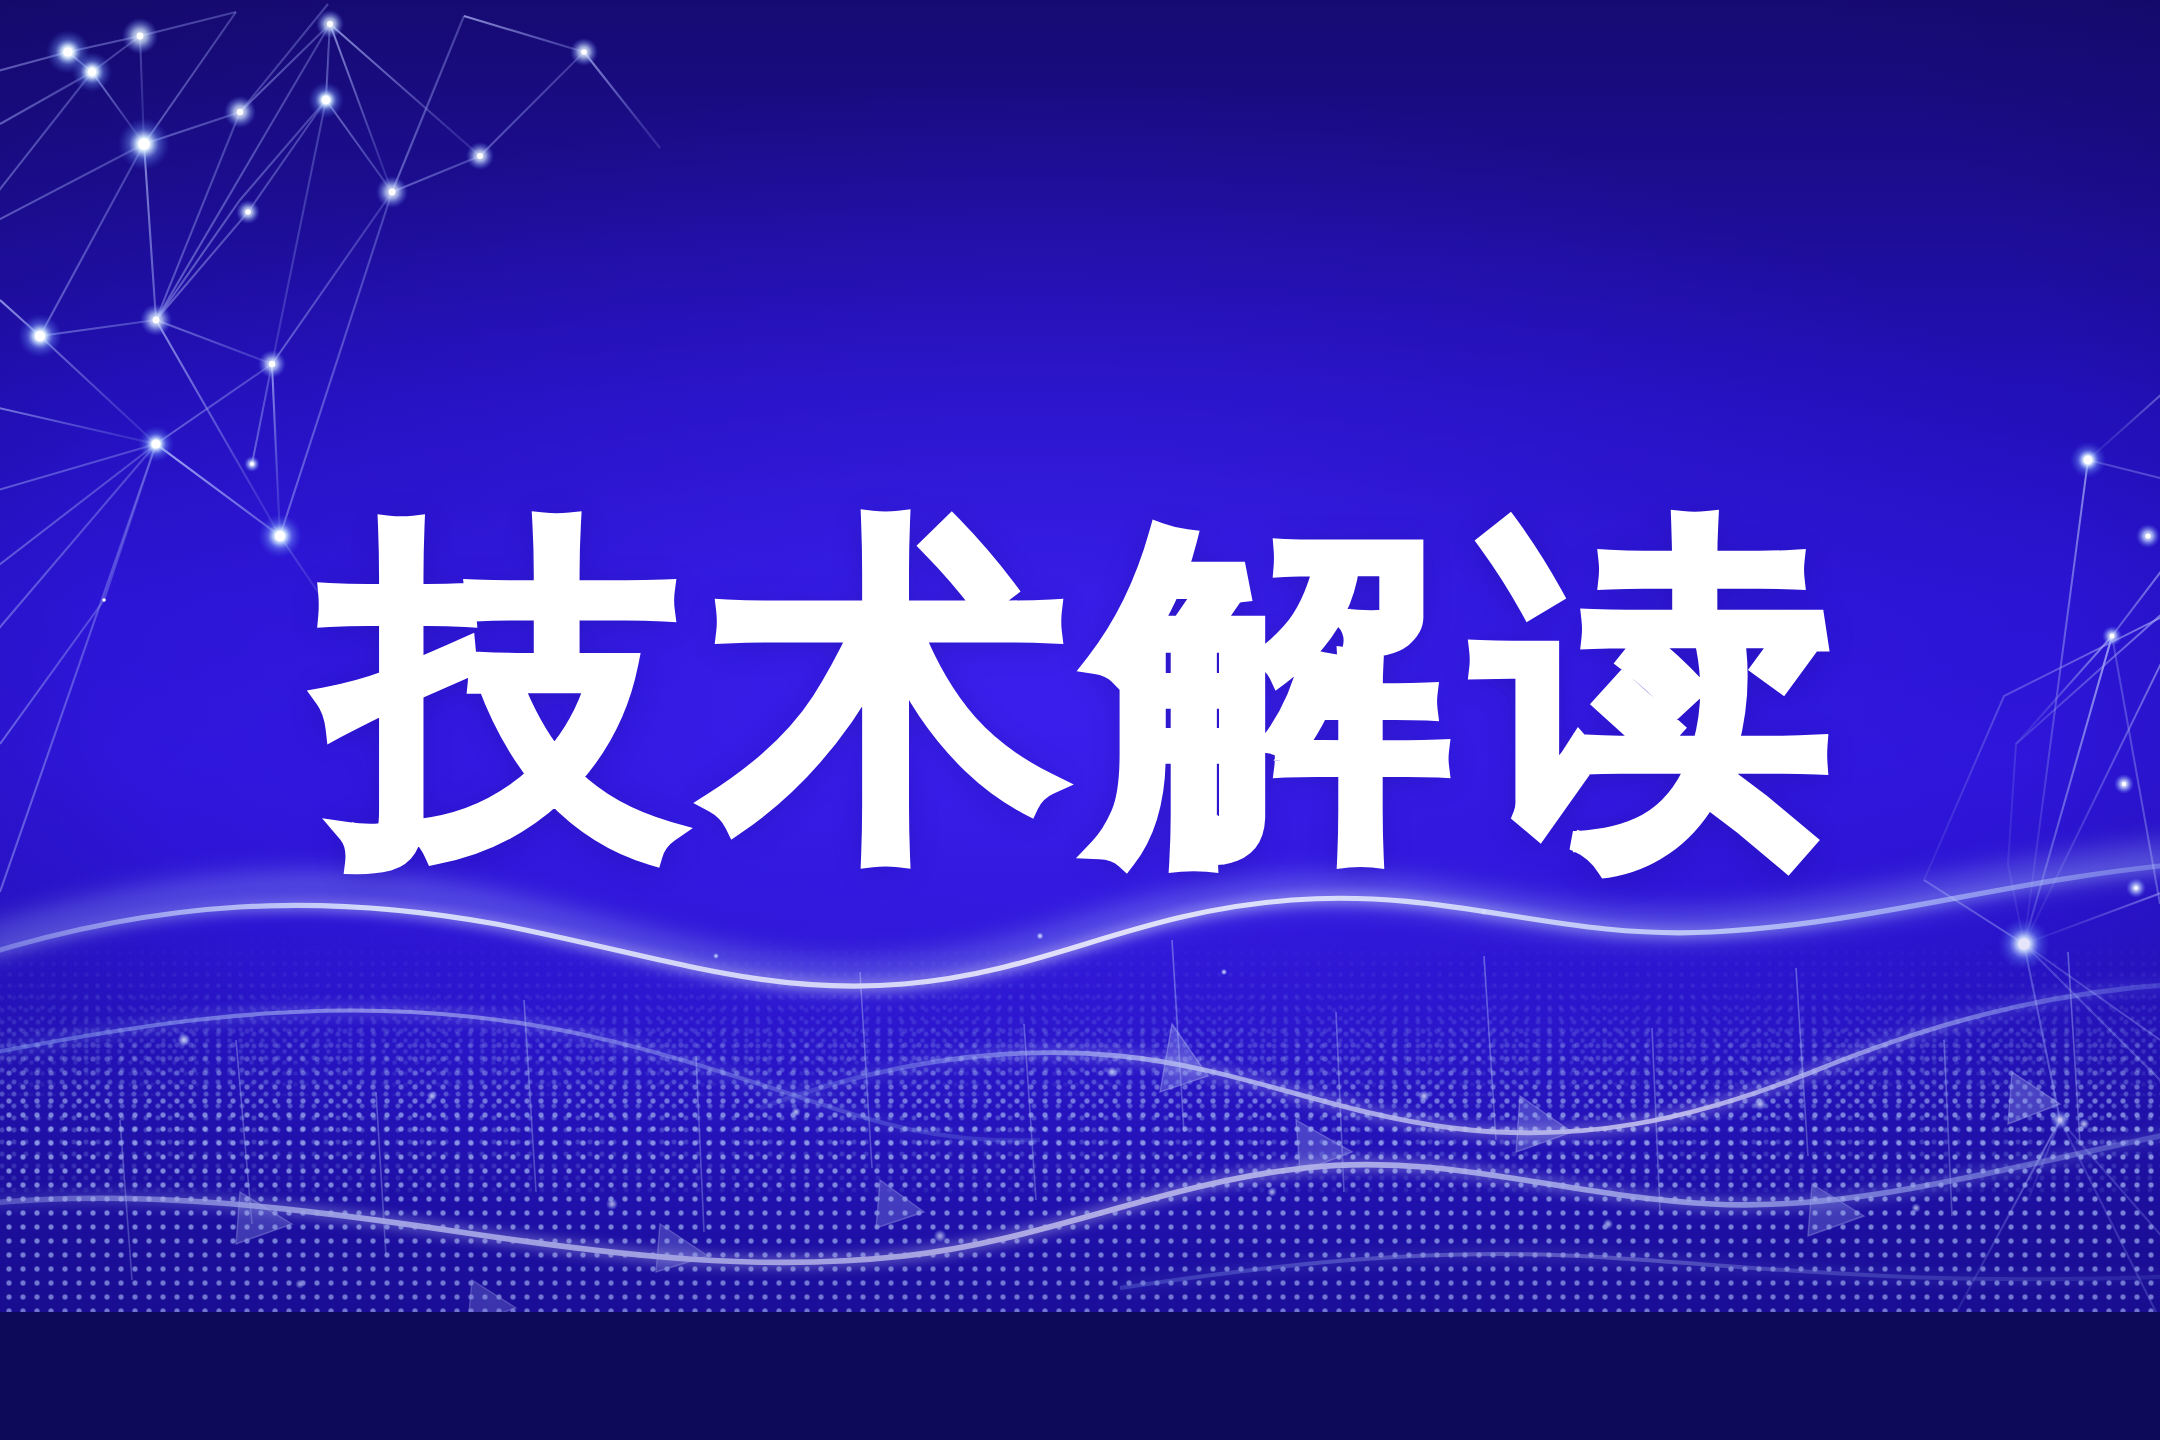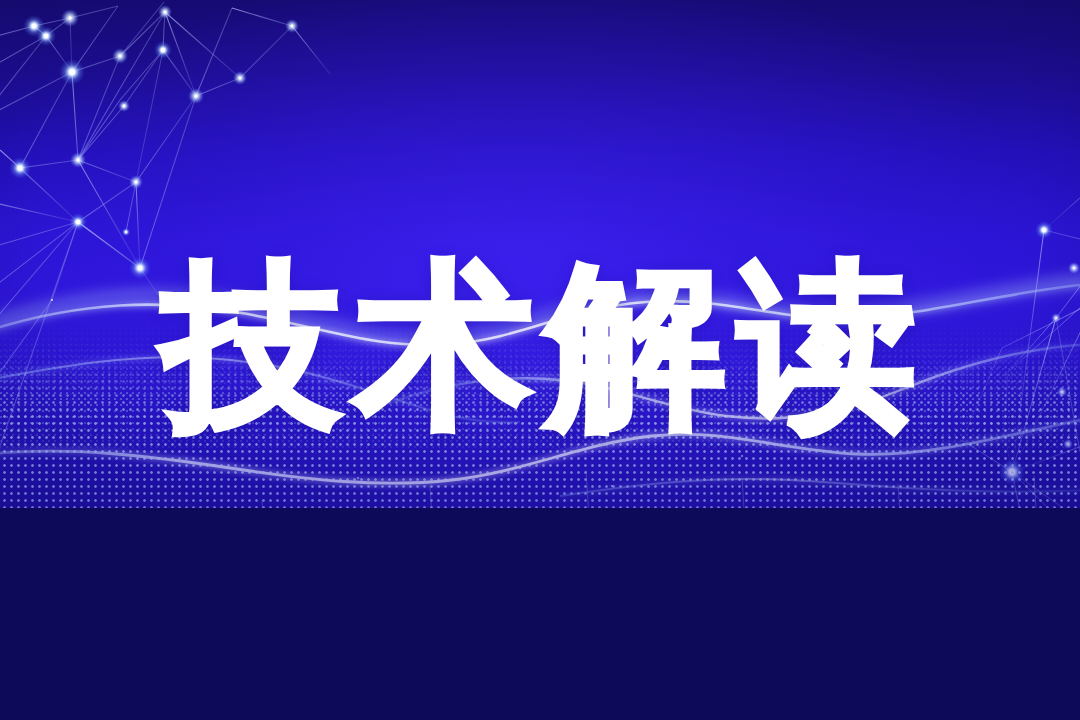--- a/index.html
+++ b/index.html
@@ -8,21 +8,21 @@
     padding: 0;
     background: #0d0a5a;
   }
   body {
     font-family: "DejaVu Sans", "Liberation Sans", sans-serif;
   }
 
   #banner {
     position: relative;
     width: 1080px;
-    height: 508px;
+    height: 656px;
     overflow: hidden;
     background: #1c0f96;
   }
 
   
   .bg-gradient {
     position: absolute;
     inset: 0;
     background:
       linear-gradient(180deg,

